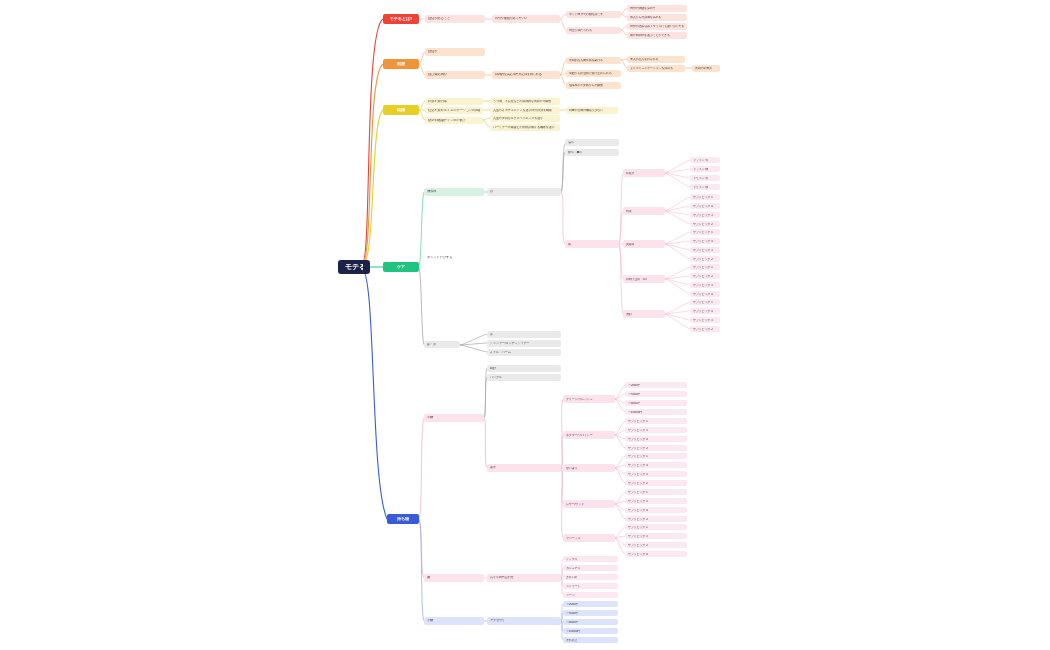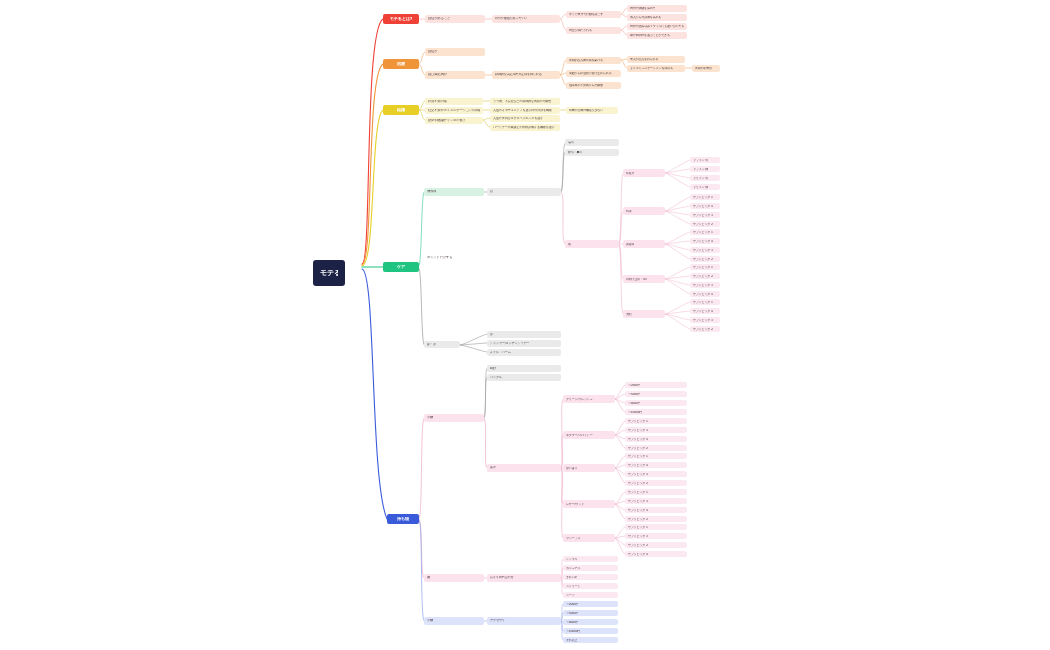--- a/index.html
+++ b/index.html
@@ -193,21 +193,21 @@
       <path d="M561,578 C564,578 560,586 563,586" stroke="#eda9c6" stroke-width="0.5" fill="none" stroke-linecap="round"></path>
       <path d="M561,578 C564,578 560,595 563,595" stroke="#eda9c6" stroke-width="0.5" fill="none" stroke-linecap="round"></path>
       <path d="M484,621 L487,621" stroke="#8da0e8" stroke-width="0.6" fill="none" stroke-linecap="round"></path>
       <path d="M561,621 C564,621 560,604 563,604" stroke="#8da0e8" stroke-width="0.5" fill="none" stroke-linecap="round"></path>
       <path d="M561,621 C564,621 560,613 563,613" stroke="#8da0e8" stroke-width="0.5" fill="none" stroke-linecap="round"></path>
       <path d="M561,621 L563,622" stroke="#8da0e8" stroke-width="0.5" fill="none" stroke-linecap="round"></path>
       <path d="M561,621 C564,621 560,631 563,631" stroke="#8da0e8" stroke-width="0.5" fill="none" stroke-linecap="round"></path>
       <path d="M561,621 C564,621 560,640 563,640" stroke="#8da0e8" stroke-width="0.5" fill="none" stroke-linecap="round"></path>
     </svg>
   <div id="nodes">
-      <div class="node n-root " style="left: 313px; top: 260px; width: 32px; height: 26px;">
+      <div class="node n-root " style="left: 338px; top: 260px; width: 32px; height: 14px;">
         <span>モテる</span>
       </div>
       <div class="node n-main p-red-s" style="left: 383px; top: 14px; width: 36px; height: 10px;">
         <span>モテるとは?</span>
       </div>
       <div class="node n-l2 p-red" style="left: 425px; top: 15px; width: 60px; height: 8px;">
         <span>自信があること</span>
       </div>
       <div class="node n-l3 p-red" style="left: 492px; top: 15px; width: 68px; height: 8px;">
         <span>自分が価値があっていい</span>

